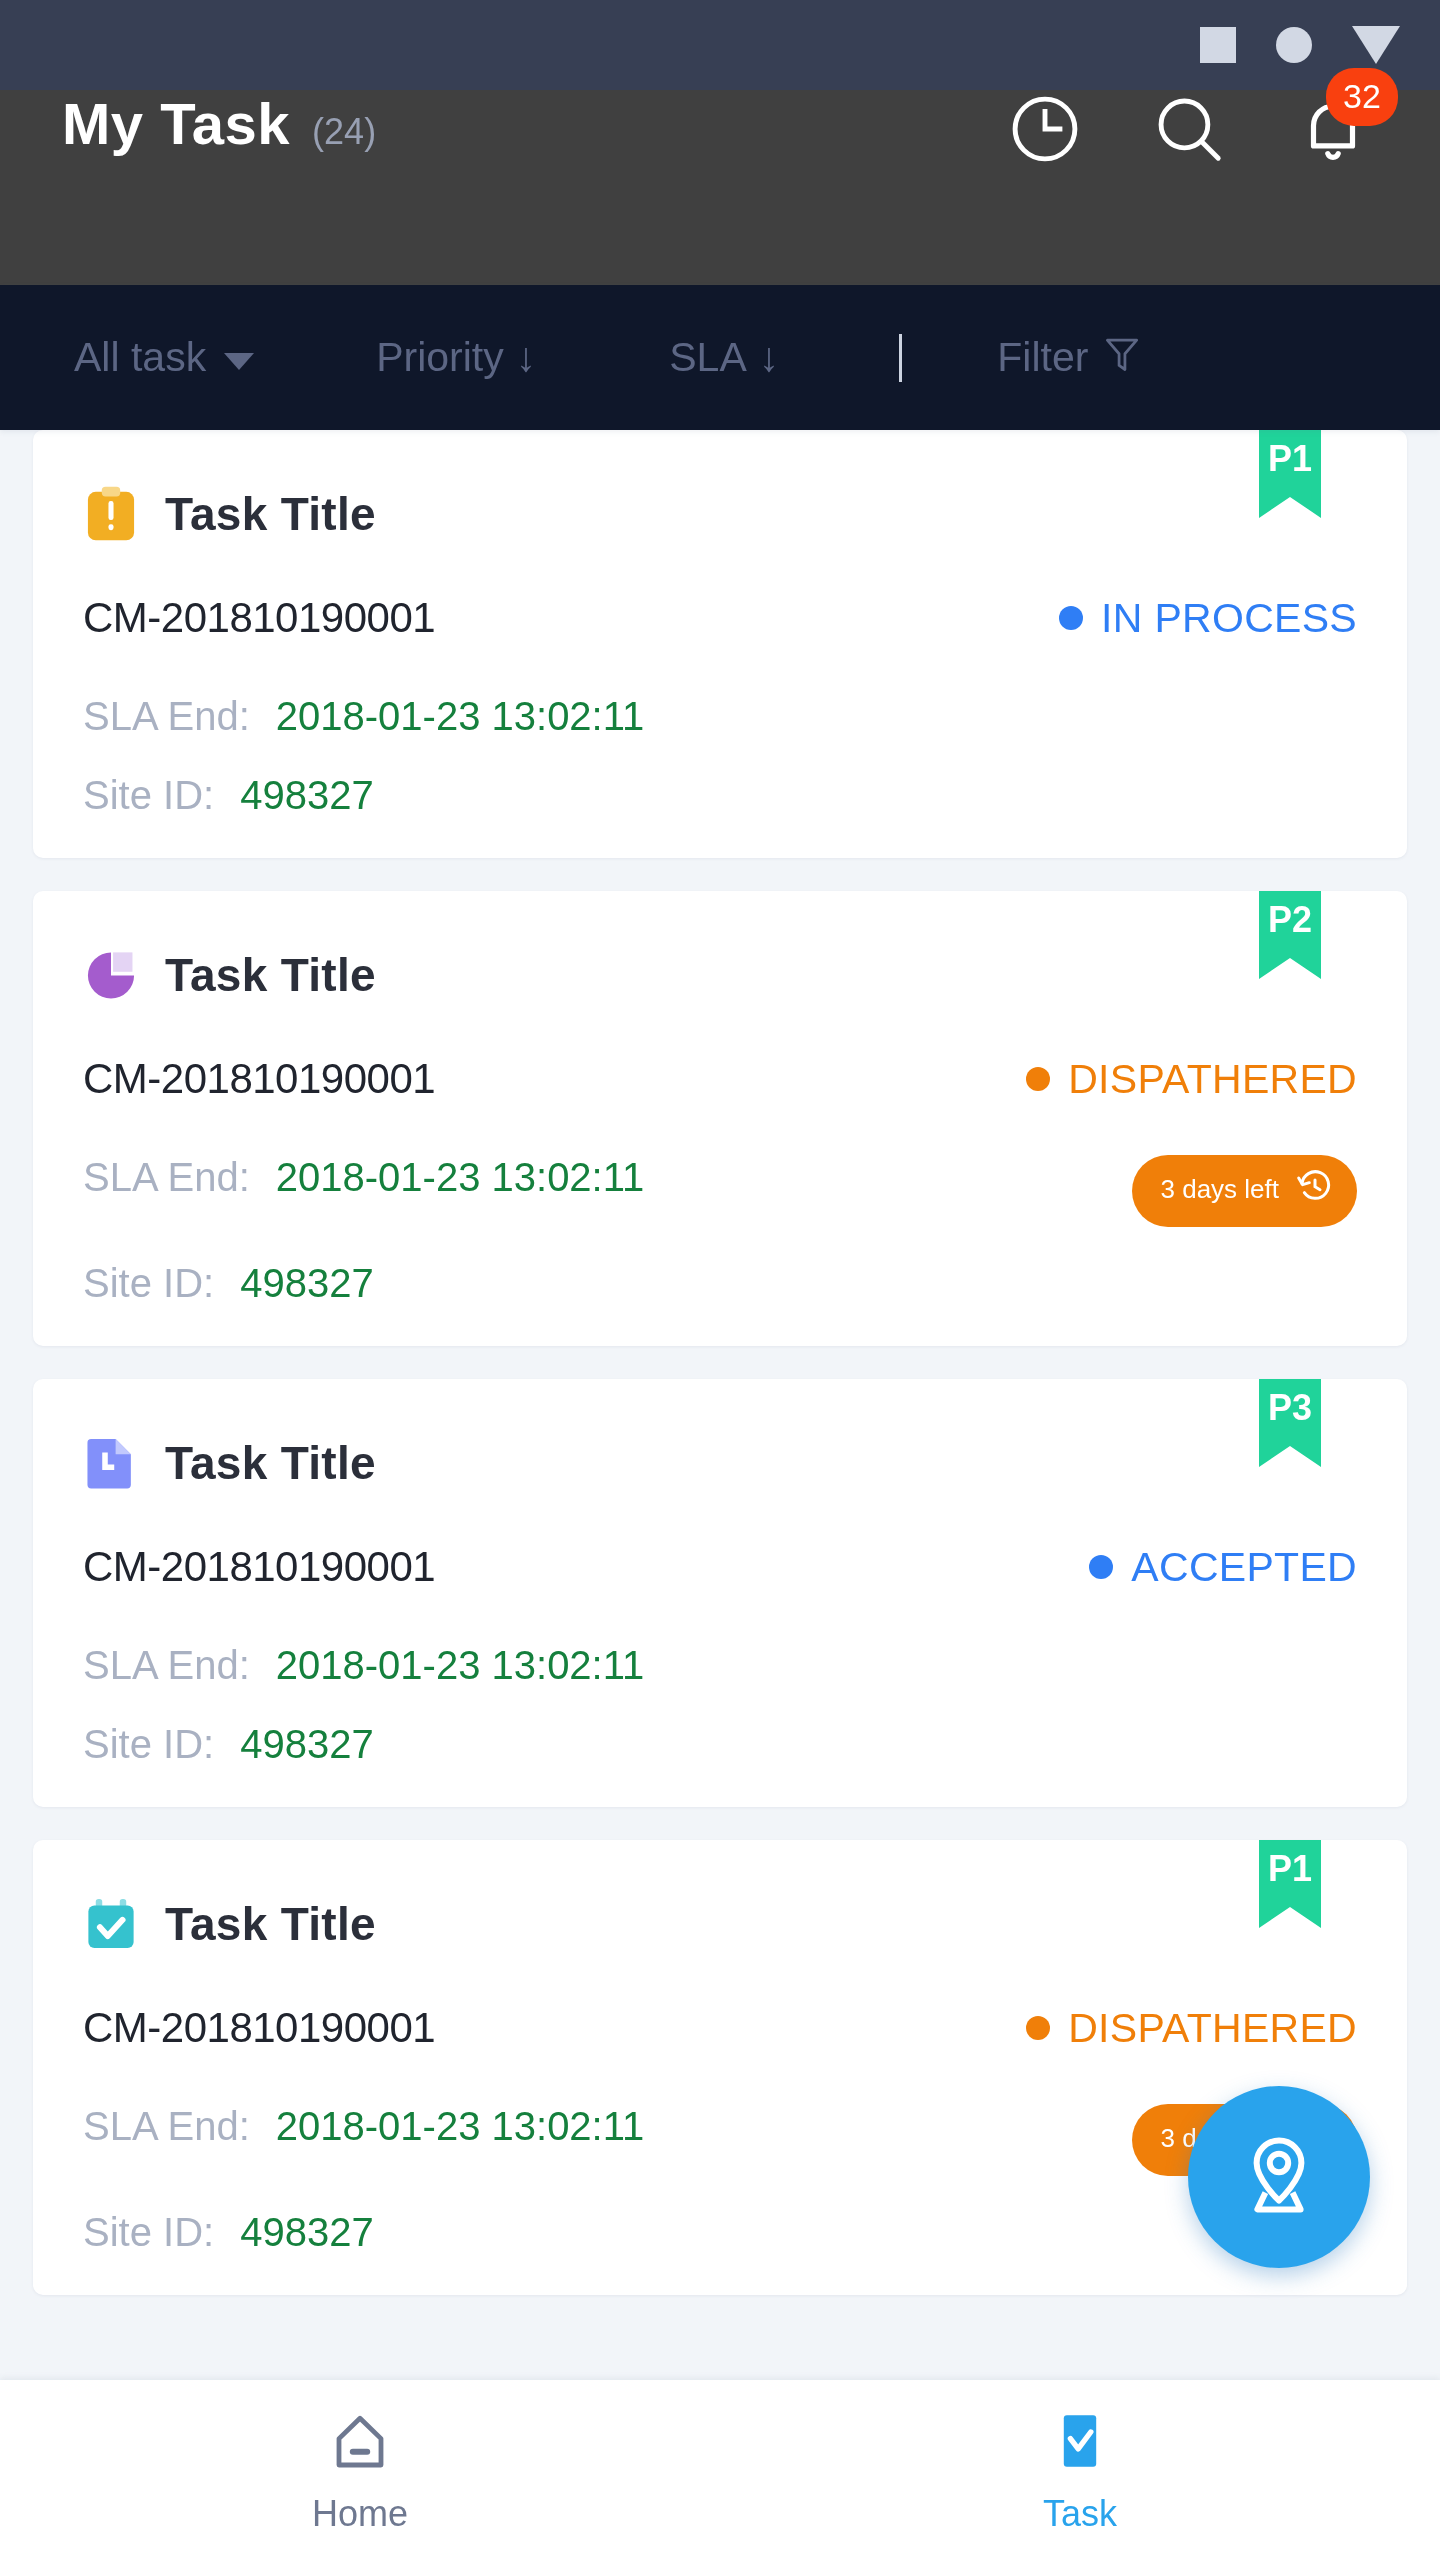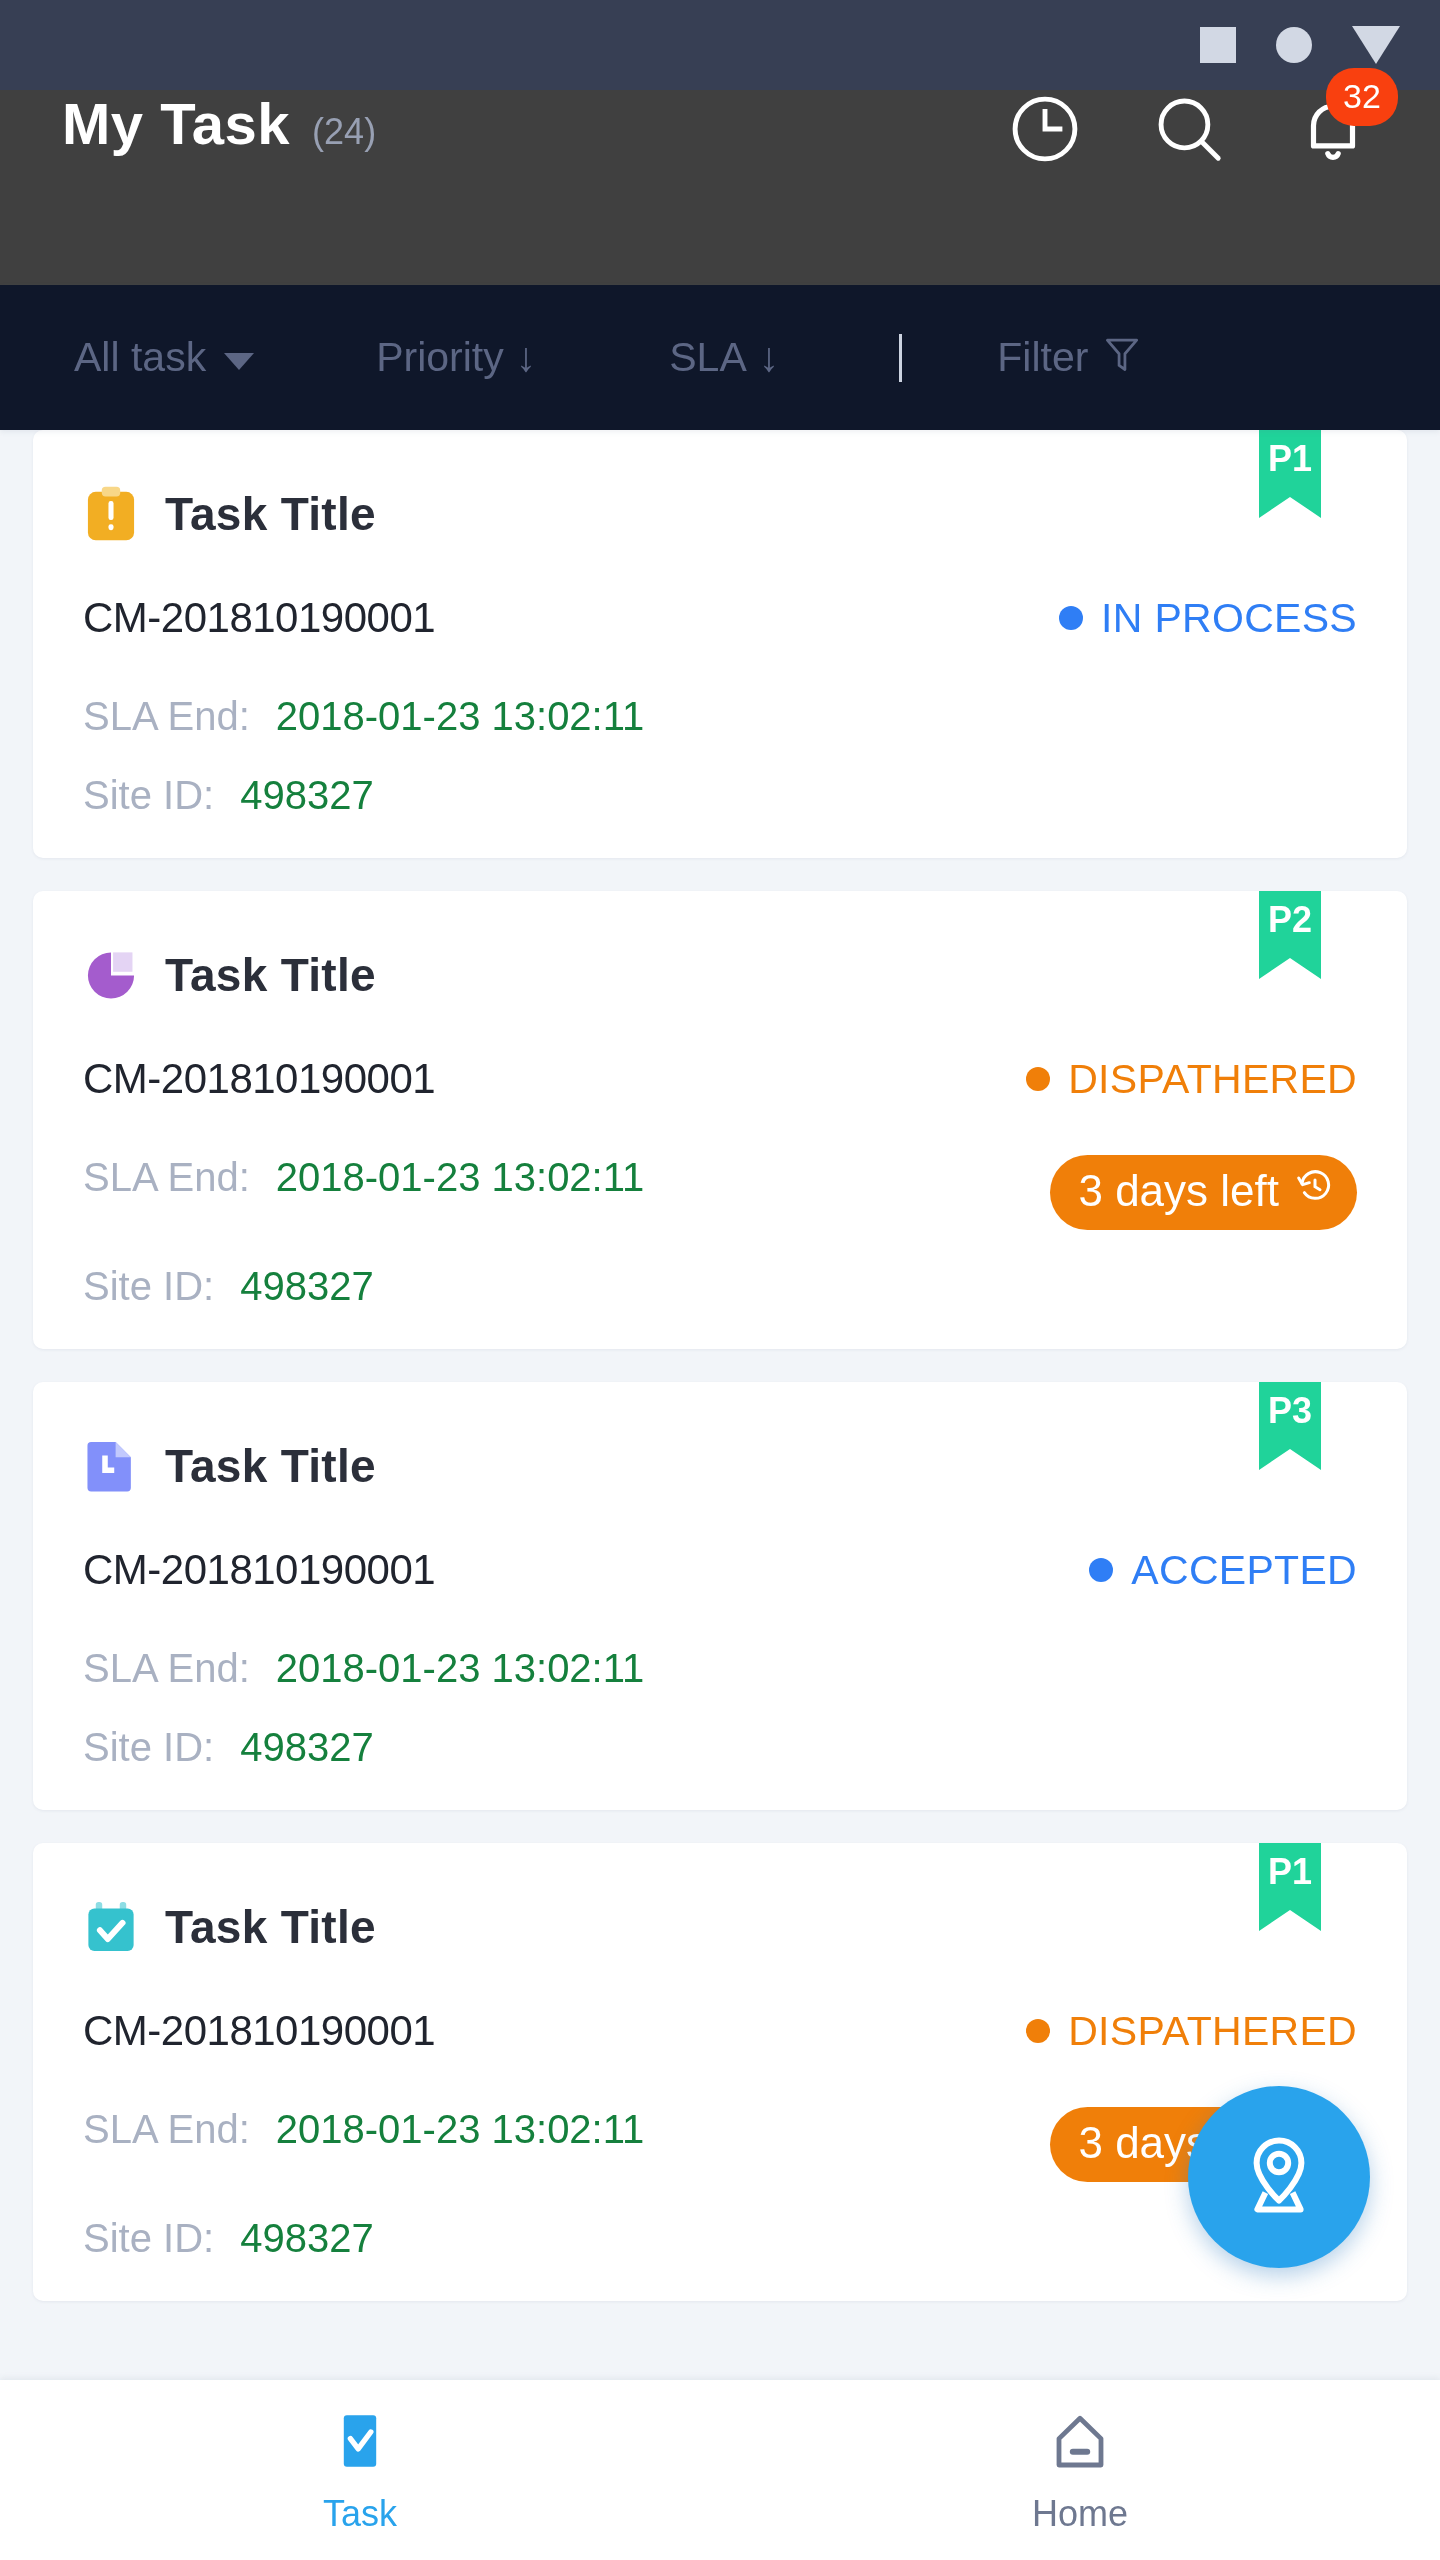--- a/index.html
+++ b/index.html
@@ -83,21 +83,21 @@
   .code{ font-size:42px; color:#20242e; letter-spacing:-.5px; }
   .status{ display:flex; align-items:center; gap:18px; font-size:41px; letter-spacing:.3px; }
   .dot{ width:24px;height:24px;border-radius:50%; }
 
   .row3{ display:flex; align-items:flex-start; justify-content:space-between; margin-bottom:34px; }
   .meta{ font-size:40px; display:flex; gap:26px; }
   .meta-label{ color:#a9b1c2; }
   .meta-value{ color:#15803d; }
   .sla-pill{
     background:#f07f09; color:#ffffff; border-radius:40px;
-    font-size:44px; padding:11px 22px 14px 28px;
+    font-size:26px; padding:11px 22px 14px 28px;
     display:flex; align-items:center; gap:16px; white-space:nowrap;
   }
   .row4{ display:flex; }
 
   
   .fab{
     position:absolute; right:70px; bottom:292px;
     width:182px; height:182px; border-radius:50%;
     background:#29a3ec; display:flex; align-items:center; justify-content:center;
     box-shadow:0 8px 22px rgba(40,120,190,.34); z-index:6;
@@ -330,35 +330,35 @@
     <svg width="96" height="96" viewBox="0 0 24 24" fill="none" stroke="#ffffff" stroke-width="1.5">
       <path d="M12 3.4c-3.1 0-5.6 2.5-5.6 5.6 0 4.1 5.6 9.4 5.6 9.4s5.6-5.3 5.6-9.4c0-3.1-2.5-5.6-5.6-5.6z" stroke-linejoin="round"></path>
       <circle cx="12" cy="9" r="2.3"></circle>
       <path d="M8.6 16.4L6.6 20.6h10.8l-2-4.2" stroke-linejoin="round"></path>
     </svg>
   </span>
 </div>
 
 <div class="bottomnav">
 
+  <div class="nav-item">
+    <span class="nav-ico">
+      <svg width="72" height="72" viewBox="0 0 24 24" fill="none" stroke="#6e7890" stroke-width="1.6">
+        <path d="M5 11.2L12 4.4l7 6.8V20H5v-8.8z" stroke-linejoin="round"></path>
+        <path d="M9.6 15.6h4.8" stroke-linecap="round" stroke-width="2"></path>
+      </svg>
+    </span>
+    <span class="nav-label">Home</span>
+  </div>
+
   <div class="nav-item active">
     <span class="nav-ico">
       <svg width="72" height="72" viewBox="0 0 24 24">
         <rect x="6.6" y="3.4" width="10.8" height="17.2" rx="1" fill="#29a3ec"></rect>
         <path d="M8.8 11.2l2.6 3.4 4.2-5.6" fill="none" stroke="#ffffff" stroke-width="1.8" stroke-linecap="round" stroke-linejoin="round"></path>
       </svg>
     </span>
     <span class="nav-label">Task</span>
   </div>
 
-  <div class="nav-item">
-    <span class="nav-ico">
-      <svg width="72" height="72" viewBox="0 0 24 24" fill="none" stroke="#6e7890" stroke-width="1.6">
-        <path d="M5 11.2L12 4.4l7 6.8V20H5v-8.8z" stroke-linejoin="round"></path>
-        <path d="M9.6 15.6h4.8" stroke-linecap="round" stroke-width="2"></path>
-      </svg>
-    </span>
-    <span class="nav-label">Home</span>
-  </div>
-
 
 
 </div>
 
 </body></html>

